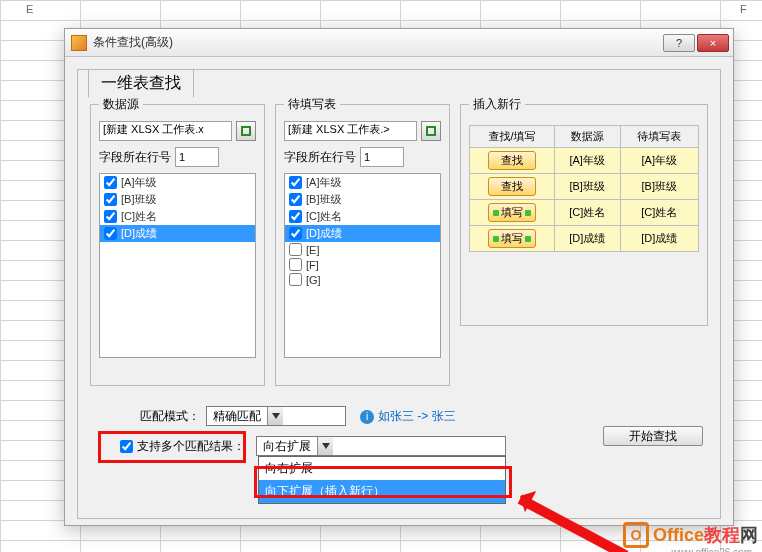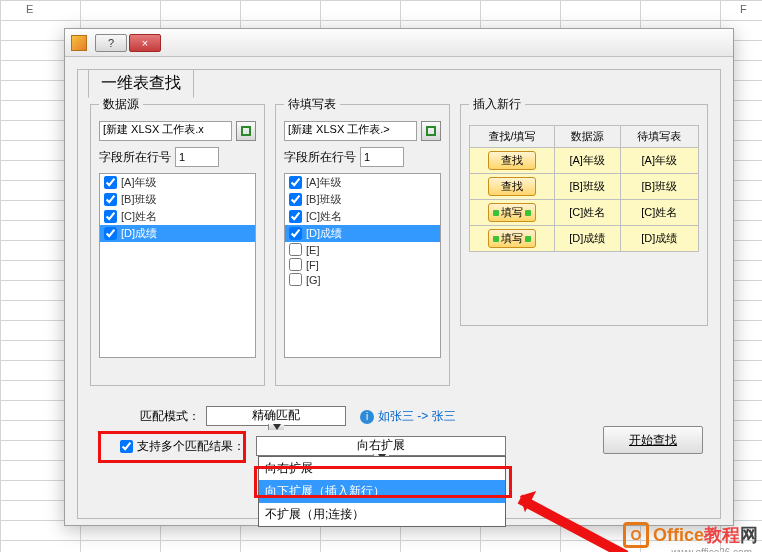--- a/index.html
+++ b/index.html
@@ -144,21 +144,21 @@
       border:1px solid #c9901c;
       background:linear-gradient(#fff3d0,#ffd66b);
       border-radius:3px; font-size:11px;
     }
     .dot { display:inline-block;width:6px;height:6px;background:#3ac23a;margin:0 2px;vertical-align:middle;border-radius:1px;}
 
     
     .bottom-row { position:absolute; display:flex; align-items:center; }
     .br1 { left: 50px; top: 310px; }
     .br1 label { margin-right: 6px; }
-    .combo { height:20px; border:1px solid #7a7a7a; background:#fff; display:flex; align-items:center;flex-direction:column; }
+    .combo { height:20px; border:1px solid #7a7a7a; background:#fff; display:flex; align-items:center; }
     .combo .cval { padding: 0 6px; font-size:12px; }
     .combo .carrow { width:16px; height:18px; border-left:1px solid #8a8a8a; background:linear-gradient(#f5f5f5,#d0d0d0); display:flex;align-items:center;justify-content:center;}
     .carrow svg{width:8px;height:6px;}
     .hint { margin-left: 14px; color:#0066cc; font-size:12px; }
     .hint .i { display:inline-block;width:14px;height:14px;border-radius:50%;background:#2c8ad6;color:#fff;text-align:center;line-height:14px;font-size:10px;margin-right:4px;}
 
     .redbox { border: 3px solid #e11; position:absolute; }
     .redbox.rb1 { left: 8px; top: 335px; width:148px; height:32px; }
     .redbox.rb2 { left: 164px; top: 370px; width:258px; height:32px; }
 
@@ -169,27 +169,26 @@
       position:absolute; left: 168px; top: 360px;
       width: 248px;
       border:1px solid #666; background:#fff;
       font-size:12px;
     }
     .dropdown-open .opt { padding: 3px 6px; }
     .dropdown-open .opt.sel { background:#3399ff; color:#fff; }
 
     .start-btn {
       position:absolute; right: 5px; top: 330px;
-      width: 100px; height: 28px;
+      width: 100px; height: 20px;
       border:1px solid #8a8a8a;
       background:linear-gradient(#fbfbfb,#dedede);
       font-size:12px;
       display:flex;align-items:center;justify-content:center;
       border-radius:2px;
-      text-decoration:underline;
     }
 
     
     .watermark {
       position:absolute; right:4px; bottom:4px;
       display:flex; align-items:center;
       font-size:18px; font-weight:bold;
     }
     .wm-logo { width:26px;height:26px;border:3px solid #e67817;border-radius:4px;color:#e67817;display:flex;align-items:center;justify-content:center;font-size:14px;margin-right:4px;}
     .wm-t1{color:#e67817;text-align:center;}
@@ -227,20 +226,21 @@
 
 <div class="grid"></div>
 <div class="col-headers">
   <span style="left:26px">E</span>
   <span style="left:740px">F</span>
 </div>
 
 <div class="dialog">
   <div class="titlebar">
     <div class="app-icon"></div>
+    <div class="title">条件查找(高级)</div>
     <div class="win-btn">?</div>
     <div class="win-btn win-close">×</div>
   </div>
 
   <div class="tab-frame">
     <div class="tab-btn">一维表查找</div>
 
     <div class="inner">
 
       <fieldset class="group group-source">
@@ -384,21 +384,20 @@
               <svg viewBox="0 0 8 6">
                 <path d="M0 0 L8 0 L4 6 Z" fill="#333"></path>
               </svg>
             </div>
         </div>
       </div>
 
       <div class="dropdown-open" id="multi-options">
           <div class="opt">向右扩展</div>
           <div class="opt sel">向下扩展（插入新行）</div>
-          <div class="opt">不扩展（用;连接）</div>
         </div>
       <div class="redbox rb2"></div>
       <div class="red-arrow"></div>
 
       <div class="start-btn">开始查找</div>
     </div>
   </div>
 </div>
 
 <div class="watermark">

